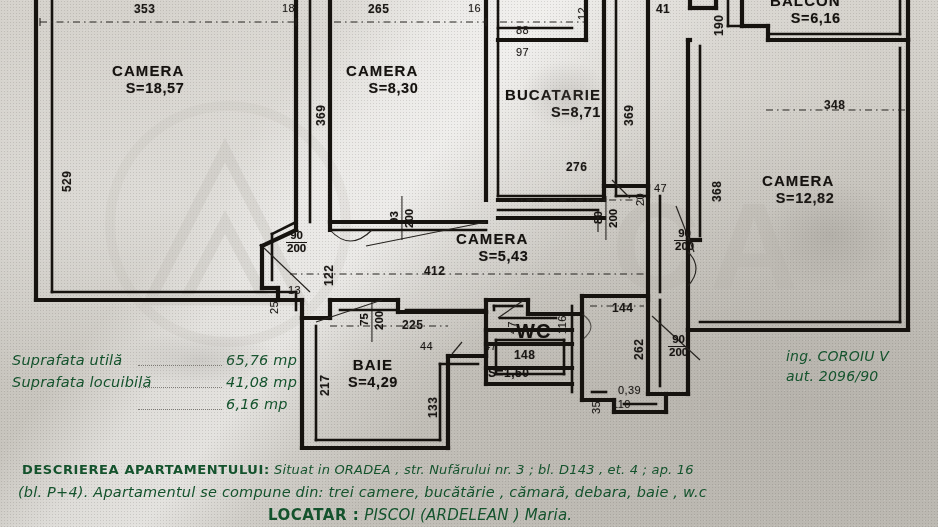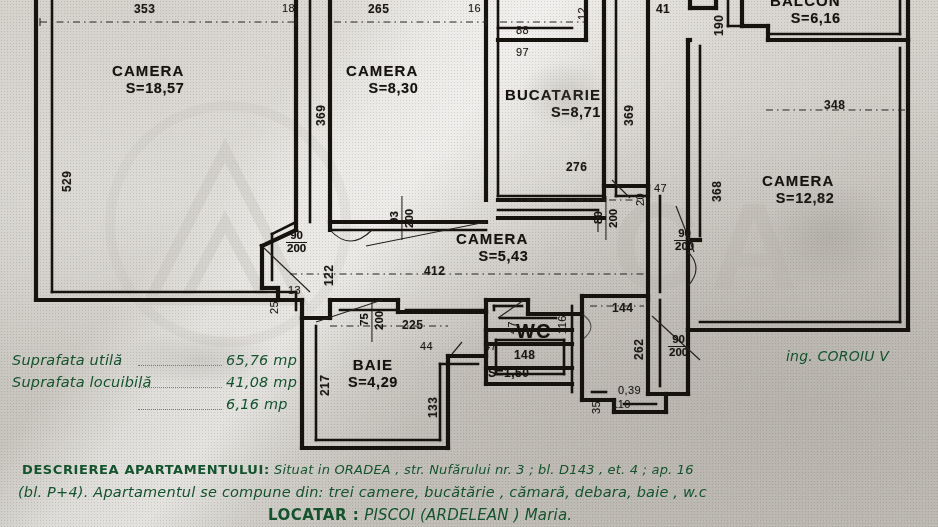--- a/index.html
+++ b/index.html
@@ -410,20 +410,21 @@
       <span class="val">41,08 mp</span>
     </div>
     <div class="row">
       <span class="lead"></span>
       <span class="val">6,16 mp</span>
     </div>
   </div>
 
   <div id="eng" class="hand">
     <div>ing. COROIU V</div>
+    <div>aut. 2096/90</div>
   </div>
 
   <div id="desc" class="hand">
     <div class="l1">
       <b>DESCRIEREA  APARTAMENTULUI:</b>
       <span>Situat in ORADEA , str. Nufărului nr. 3 ; bl. D143 , et. 4 ; ap. 16</span>
     </div>
     <div class="l2">(bl. P+4). Apartamentul se compune din: trei camere, bucătărie , cămară, debara, baie , w.c</div>
     <div class="l3">
       <b>LOCATAR :</b>

